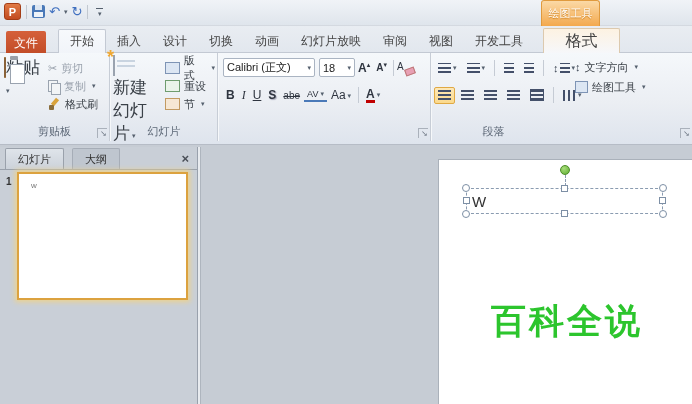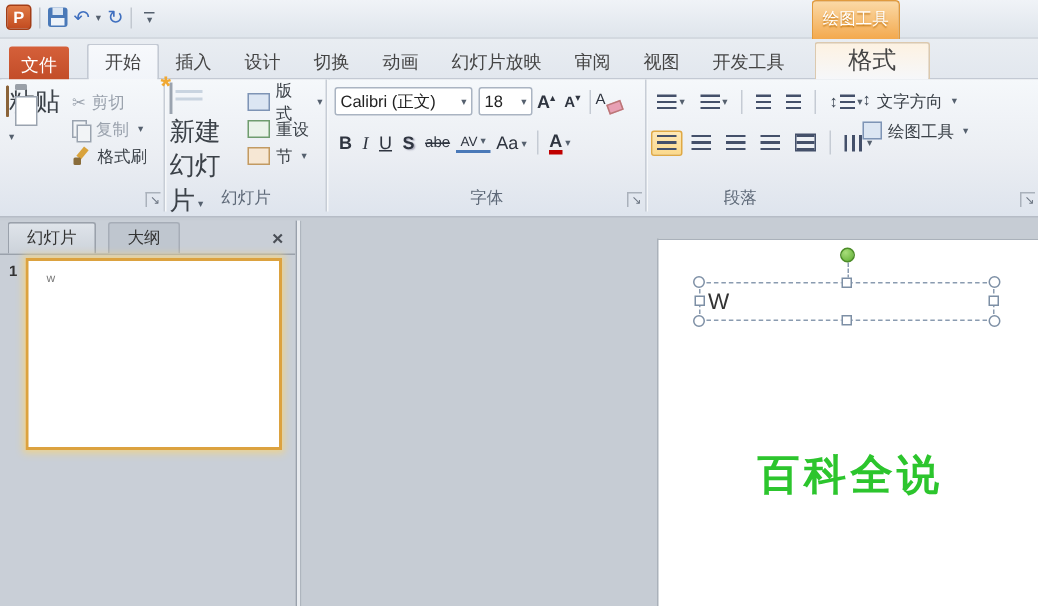--- a/index.html
+++ b/index.html
@@ -141,21 +141,21 @@
   .h-nw{left:-5px;top:-5px;} .h-ne{right:-5px;top:-5px;} .h-sw{left:-5px;bottom:-5px;} .h-se{right:-5px;bottom:-5px;}
   .h-n{left:50%;margin-left:-4px;top:-4px;} .h-s2{left:50%;margin-left:-4px;bottom:-4px;}
   .h-w{left:-4px;top:50%;margin-top:-4px;} .h-e{right:-4px;top:50%;margin-top:-4px;}
   .rot-stem { position:absolute; left:50%; top:-14px; width:0; height:11px; border-left:1px dashed #8a9bb0; }
   .rot { position:absolute; left:50%; margin-left:-5px; top:-24px; width:10px; height:10px;
     border-radius:50%; background:radial-gradient(circle at 35% 30%,#a8dd7a,#5fae33); border:1px solid #4c8c28; cursor:grab; }
 
   
   .watermark { position:absolute; left:128px; top:138px; transform:translateX(-50%);
     text-align:center; white-space:nowrap; }
-  .wm-title { font-size:28px; font-weight:bold; color:#2cc52d; letter-spacing:3px; }
+  .wm-title { font-size:35px; font-weight:bold; color:#2cc52d; letter-spacing:3px; }
   .wm-sub { margin-top:7px; font-size:19px; color:#a3a3a3; letter-spacing:2px; }
 </style>
 </head>
 <body>
 
 <div class="app">
 
   <div class="titlebar">
     <div class="qat">
       <span class="i-pp">P</span>
@@ -195,20 +195,21 @@
         </div>
         <div class="smallbtn disabled dd">
           <span class="i-copy"></span>
           <span>复制</span>
         </div>
         <div class="smallbtn">
           <span class="i-brush"></span>
           <span>格式刷</span>
         </div>
       </div>
+      <div class="g-label">剪贴板</div>
       <div class="launcher">↘</div>
     </div>
 
     <div class="group g-slides">
       <div class="bigbtn" style="left:2px; width:48px;">
         <span class="i-newslide"></span>
         <div>新建</div>
         <div class="dd">幻灯片</div>
       </div>
       <div style="position:absolute; left:52px; top:6px;">
@@ -245,21 +246,20 @@
         <span class="fbtn" style="font-weight:bold;">B</span>
         <span class="fbtn" style="font-style:italic; font-family:'Liberation Serif',serif;">I</span>
         <span class="fbtn" style="text-decoration:underline;">U</span>
         <span class="fbtn" style="font-weight:bold; text-shadow:1px 1px 1px #aab;">S</span>
         <span class="fbtn" style="text-decoration:line-through; font-size:10px;">abe</span>
         <span class="fbtn dd" style="font-size:9px; border-bottom:2px solid #4a79b8;text-align:right;">AV</span>
         <span class="fbtn dd">Aa</span>
         <span class="vline"></span>
         <span class="fbtn dd"><span class="u-red">A</span></span>
       </div>
-      <div class="g-label">字体</div>
       <div class="launcher">↘</div>
     </div>
 
     <div class="group g-para">
       <div style="position:absolute; left:3px; top:6px; display:flex; align-items:center; gap:2px;">
         <span class="pbtn dd">
             <span class="lines"></span>
           </span>
         <span class="pbtn dd">
             <span class="lines"></span>

